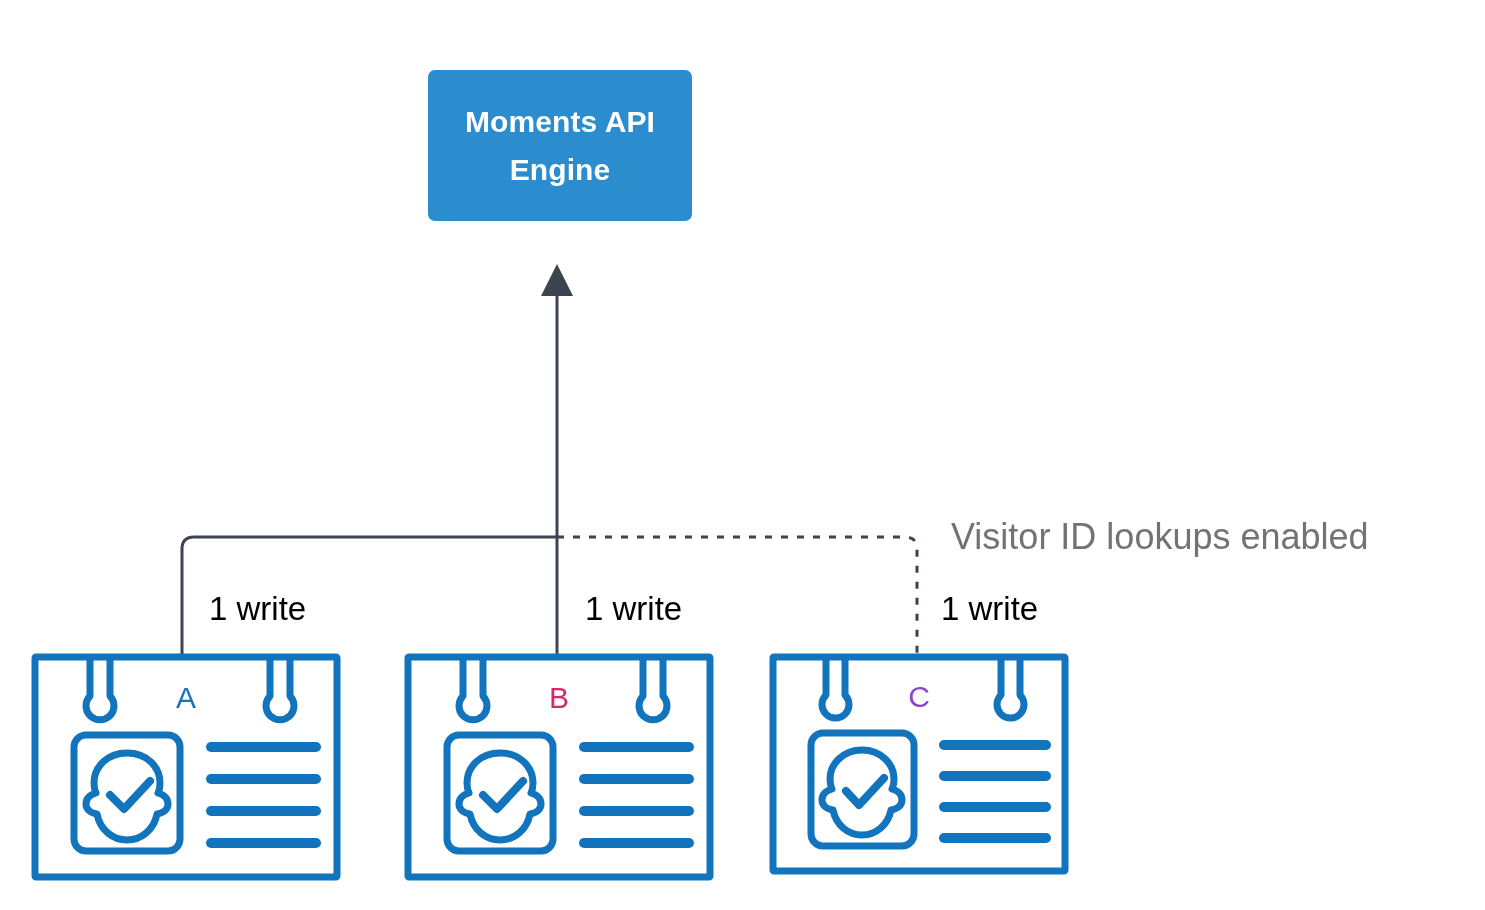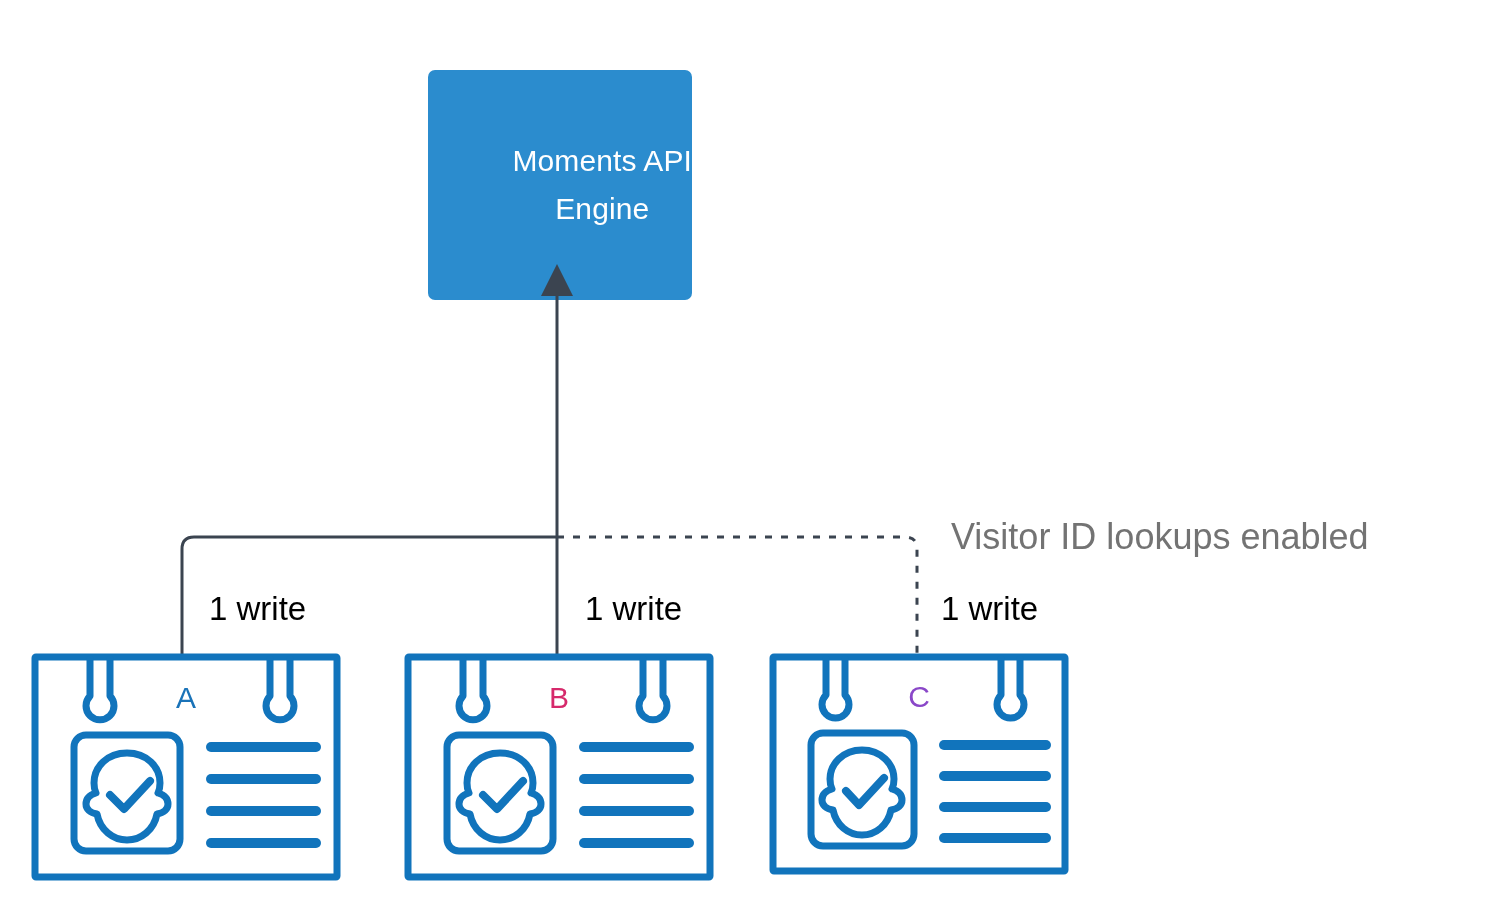--- a/index.html
+++ b/index.html
@@ -18,27 +18,28 @@
     background: #ffffff;
     overflow: hidden;
   }
 
   
   .engine-box {
     position: absolute;
     left: 428px;
     top: 70px;
     width: 264px;
-    height: 230px;
+    height: 151px;
     background: #2b8cce;
     border-radius: 7px;
     display: flex;
     align-items: center;
-    justify-content: flex-end;
+    justify-content: center;
     box-sizing: border-box;
+    font-weight: bold;
   }
   .engine-label {
     color: #ffffff;
     font-size: 30px;
     line-height: 1.6;
     text-align: center;
     font-family: "Liberation Sans", sans-serif;
     letter-spacing: 0.1px;
     white-space: pre-line;
   }

